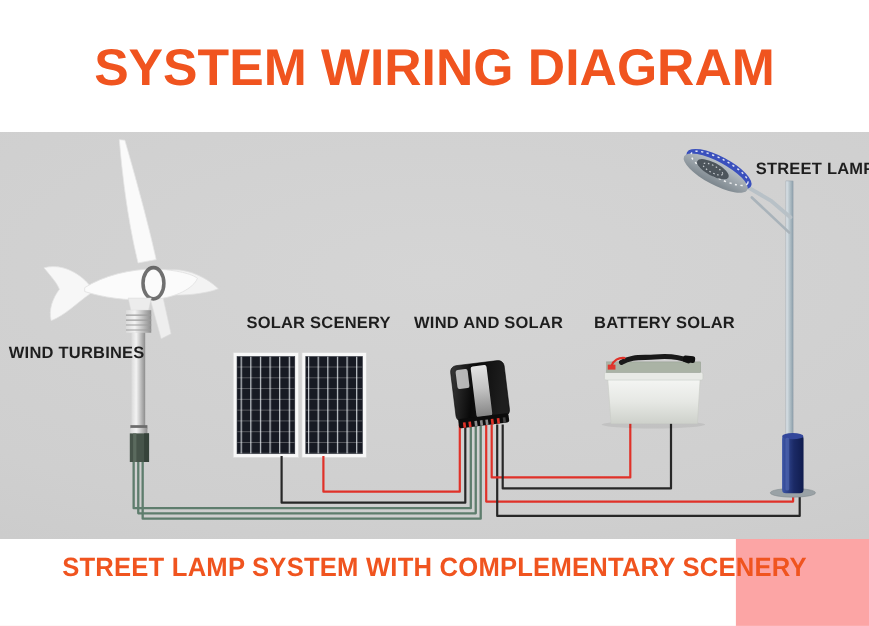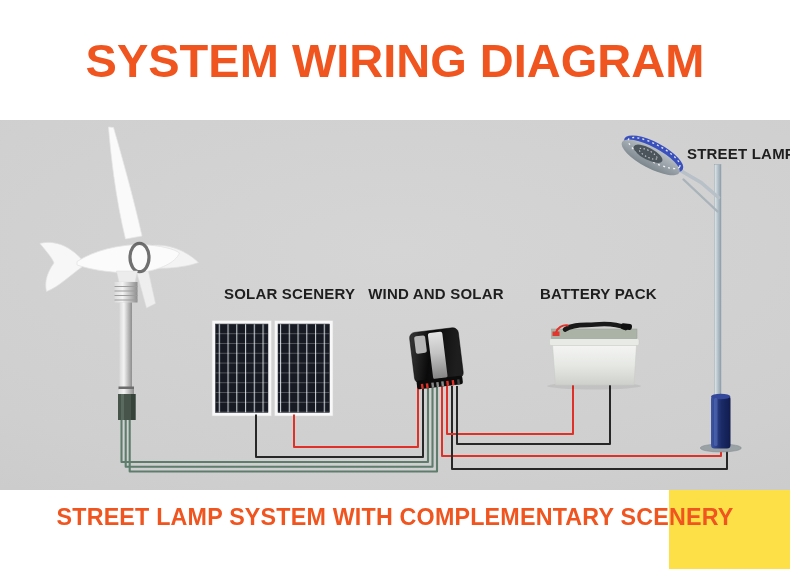--- a/index.html
+++ b/index.html
@@ -1,39 +1,39 @@
 <!DOCTYPE html>
 <html style="--accent-orange: #f0541f; --label-text: #1e1e1e; --canvas-gray: #cfcfcf; --wire-red: #e03128; --wire-black: #272727; --wire-green: #5e7d6d; --lamp-base-blue: #1b2a66; --lamp-head-blue: #3a50bd; --solar-cell-dark: #171a23; --battery-top-green: #aab3a5;"><head>
 <meta charset="utf-8">
 <style>
   html,body { margin:0; padding:0; background:#ffffff; }
   .page {
     position:relative; width:790px; height:569px; overflow:hidden;
-    background:#fde047; font-family:"Liberation Sans", sans-serif;
+    background:#fca5a5; font-family:"Liberation Sans", sans-serif;
   }
   .header {
     position:absolute; top:0; left:0; width:790px; height:120px;
     display:flex; align-items:center; justify-content:center; background:#ffffff;
   }
   .title {
     font-size:47px; font-weight:bold; letter-spacing:0;
     color:var(--accent-orange, #f0541f); white-space:nowrap;
   }
   .canvas {
     position:absolute; top:120px; left:0; width:790px; height:370px;
     background: radial-gradient(130% 110% at 50% 35%, #d5d5d5 0%, var(--canvas-gray,#cfcfcf) 55%, #c6c6c6 100%);
   }
   .scene { position:absolute; top:0; left:0; width:790px; height:569px; display:block; }
   .comp-label {
     position:absolute; font-size:15px; font-weight:bold; letter-spacing:0.2px;
     color:var(--label-text, #1e1e1e); white-space:nowrap; line-height:16.5px;
   }
   .lbl-wind     { left:8px;   top:313px; }
   .lbl-solar    { left:224px; top:286px; }
-  .lbl-ctrl     { left:360px; top:286px; width:152px; text-align:center; }
+  .lbl-ctrl     { left:360px; top:286px; width:152px; text-align:right; }
   .lbl-battery  { left:540px; top:286px; }
   .lbl-lamp     { left:687px; top:146px; }
   .footer {
     position:absolute; top:490px; left:0; width:669px; height:79px; background:#ffffff;
   }
   .caption {
     position:absolute; top:13px; left:0; width:790px; text-align:center;
     font-size:24px; font-weight:bold; letter-spacing:0.2px;
     color:var(--accent-orange, #f0541f); transform:scaleX(.97); white-space:nowrap;
   }
@@ -178,24 +178,25 @@
         <ellipse cx="647" cy="156" rx="16" ry="6" fill="#4d555c"></ellipse>
         <ellipse cx="647" cy="156" rx="10" ry="3.2" fill="none" stroke="#e8ecf0" stroke-width="1.1" stroke-dasharray="1.4 2.4" opacity="0.8"></ellipse>
       </g>
       <ellipse cx="720.8" cy="448" rx="20.5" ry="4" fill="#9aa2a6" stroke="#7e878c" stroke-width="0.5"></ellipse>
       <rect x="711" y="395.5" width="19.5" height="53" rx="3.5" fill="url(#baseg)"></rect>
       <ellipse cx="720.7" cy="396.5" rx="9.7" ry="2.8" fill="#33479b"></ellipse>
       <rect x="714" y="398" width="3.5" height="48" rx="1.5" fill="#5b74c0" opacity="0.5"></rect>
     </g>
   </svg>
 
+  <div class="comp-label lbl-wind">WIND TURBINES</div>
   <div class="comp-label lbl-solar">SOLAR SCENERY</div>
   <div class="comp-label lbl-ctrl">
     <span style="display:block">WIND AND SOLAR</span>
   </div>
-  <div class="comp-label lbl-battery">BATTERY PACK</div>
+  <div class="comp-label lbl-battery">BATTERY SOLAR</div>
   <div class="comp-label lbl-lamp">STREET LAMP</div>
 
   <div class="footer">
     <div class="caption">STREET LAMP SYSTEM WITH COMPLEMENTARY SCENERY</div>
   </div>
 
 </div>
 
 </body></html>

